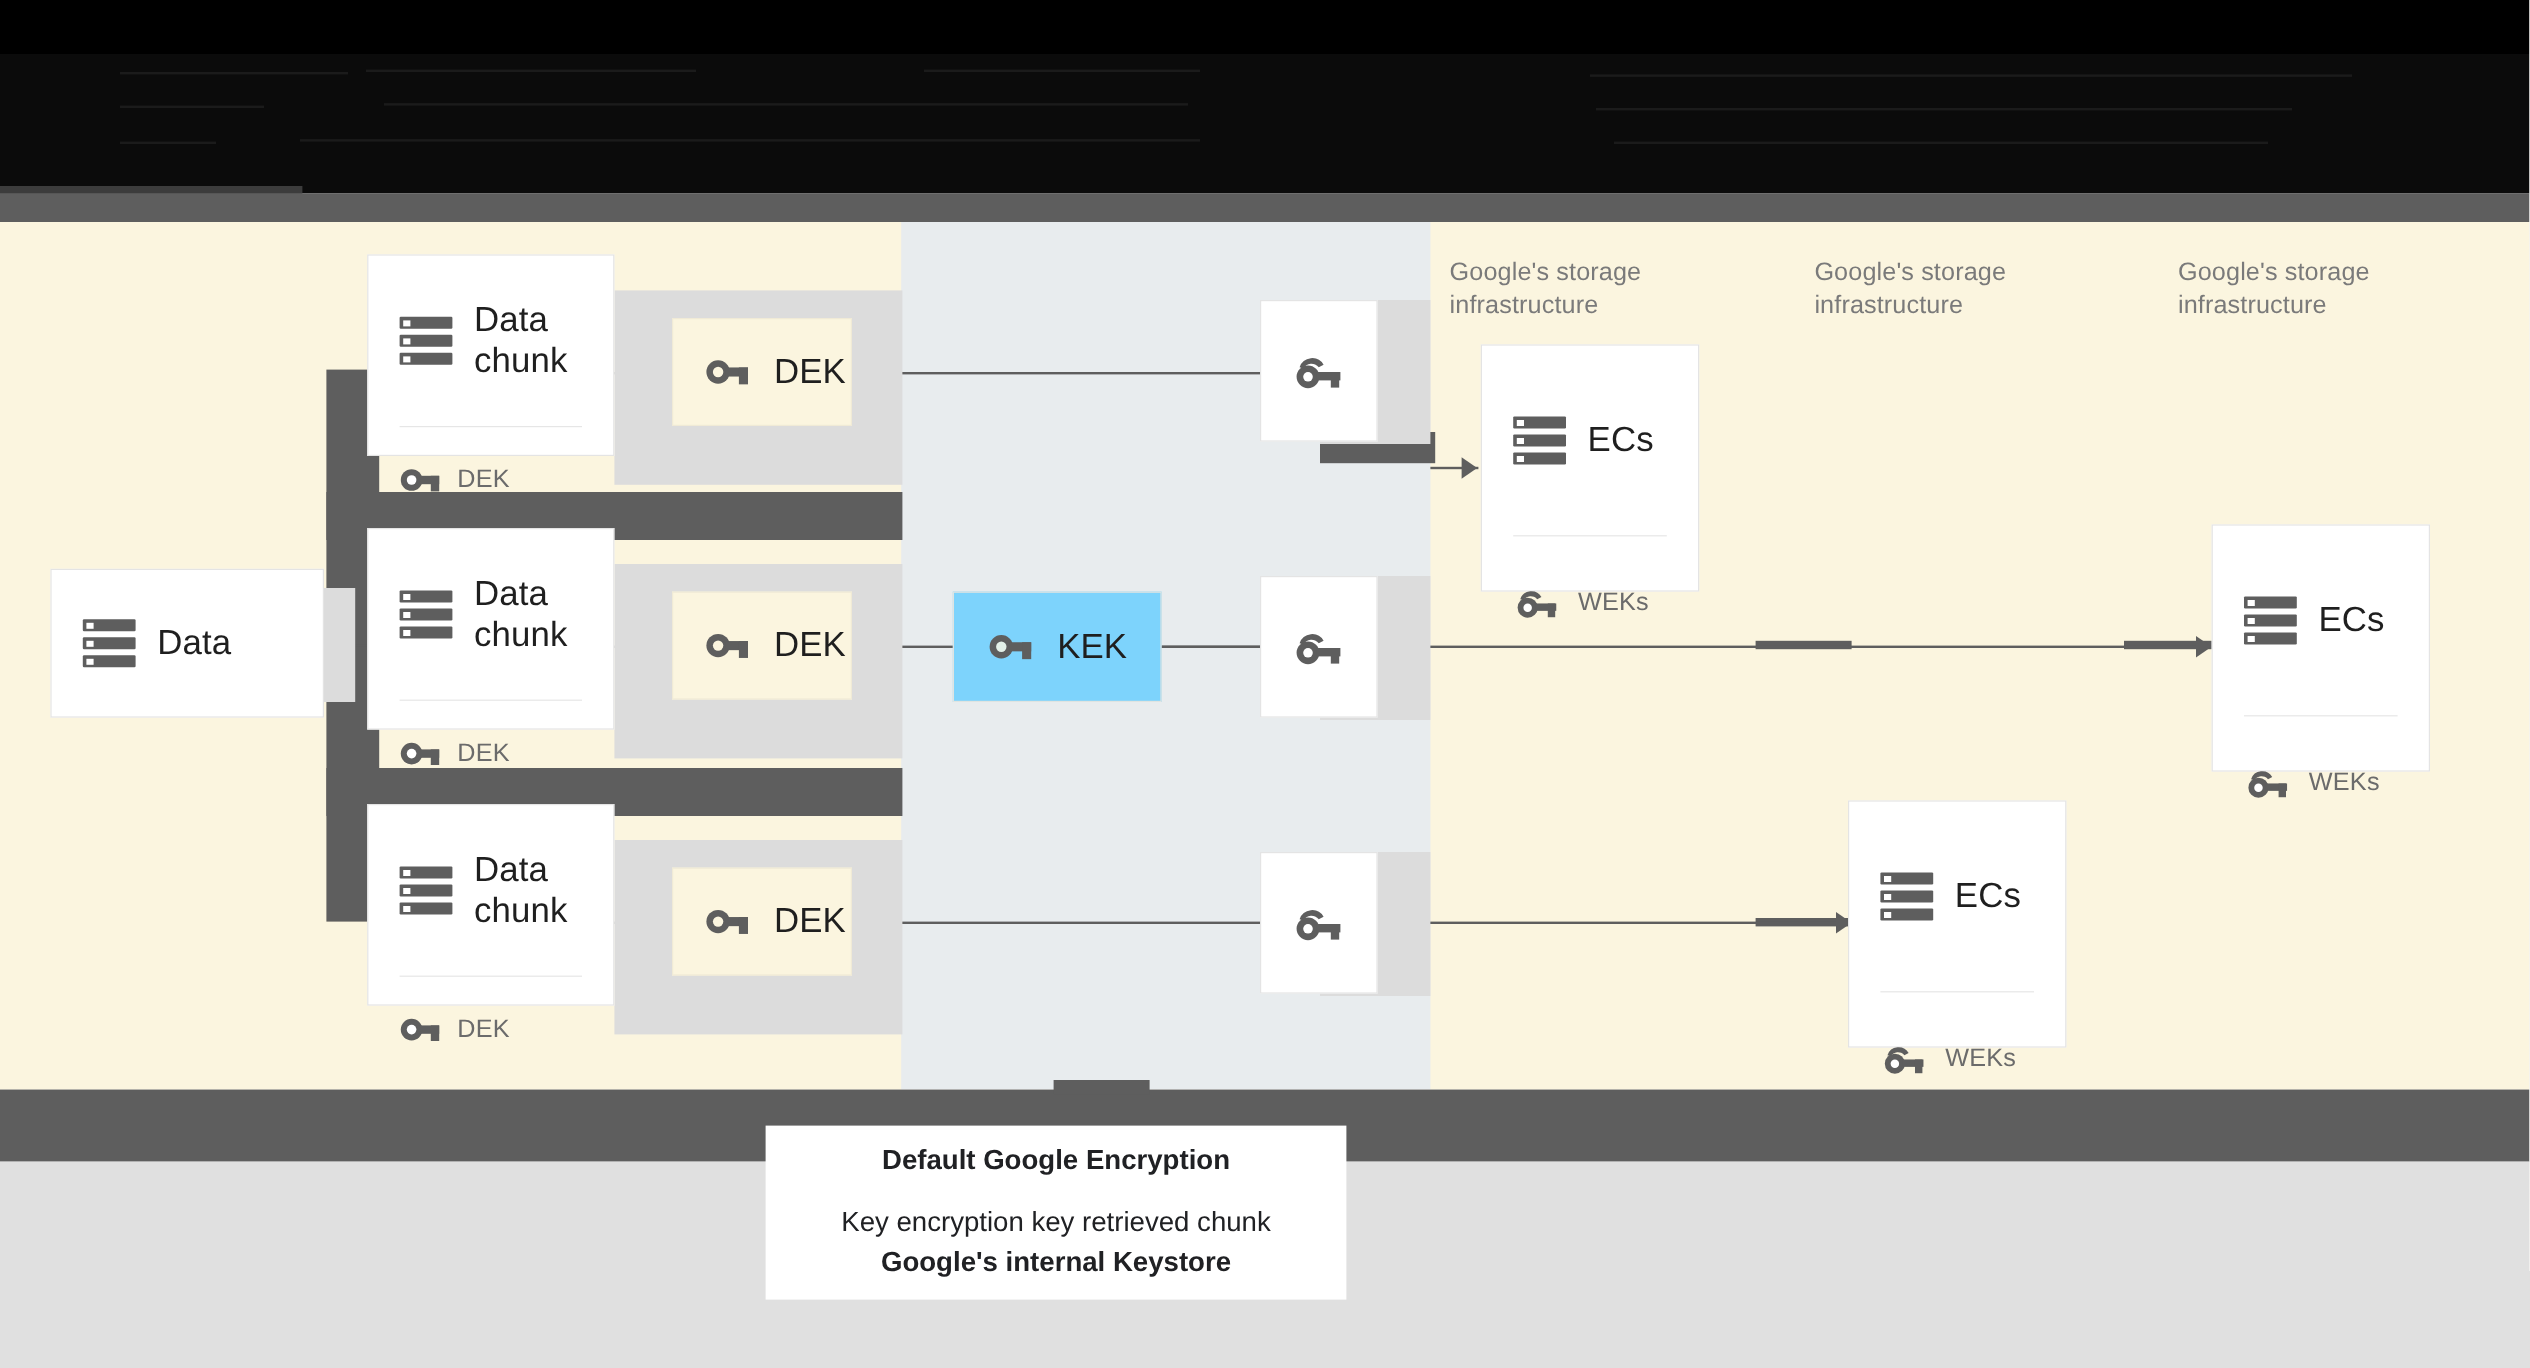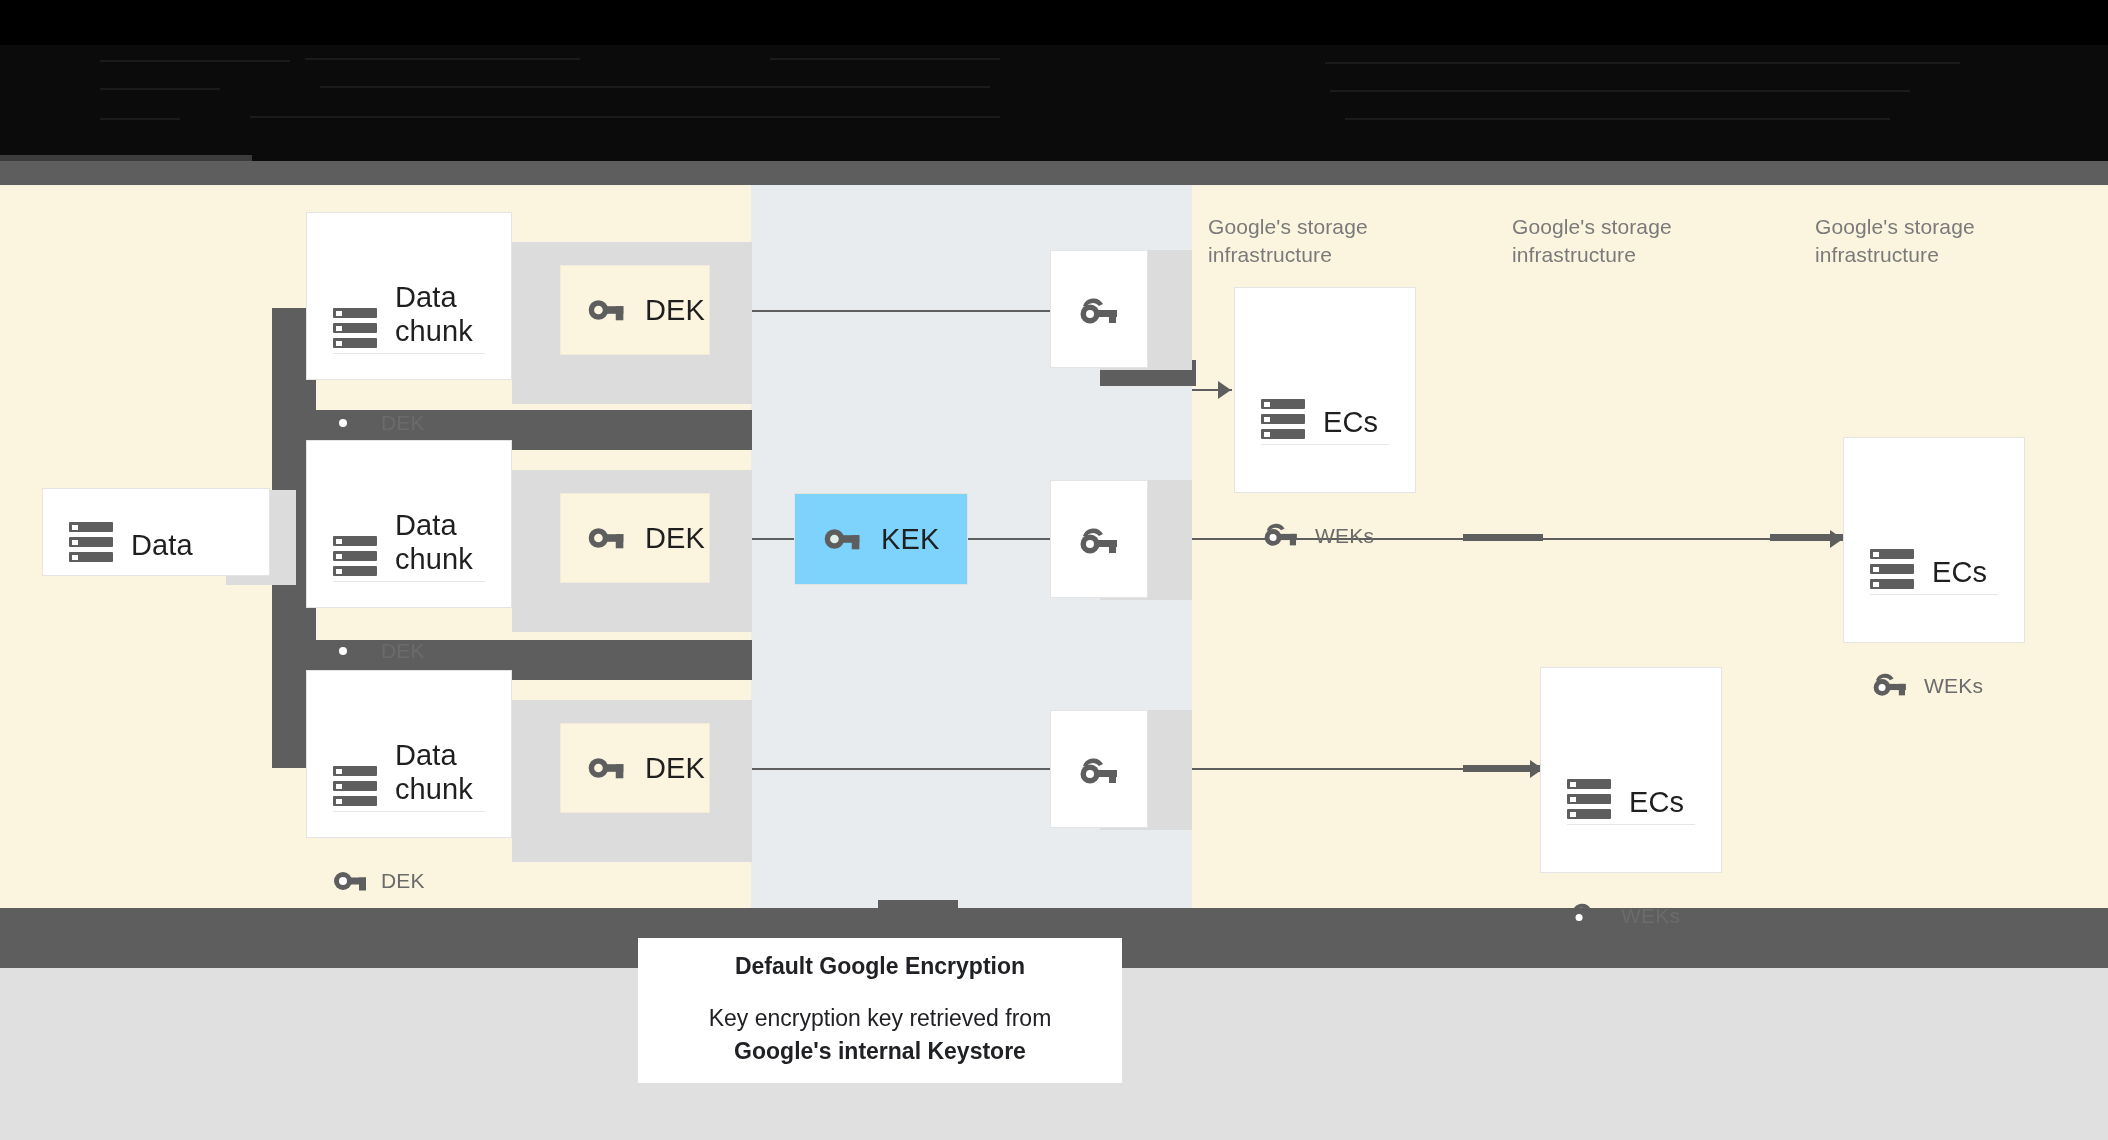--- a/index.html
+++ b/index.html
@@ -20,21 +20,21 @@
   
   #topline-seg{position:absolute;left:0;top:155px;width:252px;height:7px;background:#3c3c3c;}
 
   
   .mask{position:absolute;background:#5e5e5e;}
 
   
   .card{position:absolute;background:#ffffff;border:1px solid #e4e4e4;box-sizing:border-box;}
   .shadowbox{position:absolute;background:#dcdcdc;}
 
-  .card-row{display:flex;align-items:flex-end;gap:18px;padding:5px 26px;margin-top:20px;}
+  .card-row{display:flex;align-items:center;gap:18px;padding:16px 26px;}
   .card-title{font-size:29px;color:#1f1f1f;line-height:1.18;letter-spacing:.1px;}
   .card-sub{font-size:21px;color:#6b6b6b;letter-spacing:.2px;}
   .divider{height:1px;background:#e6e6e6;margin:0 26px;}
 
   
   .svr{width:44px;height:40px;flex:0 0 auto;display:flex;flex-direction:column;justify-content:space-between;}
   .svr i{display:block;height:10px;background:#5e5e5e;border-radius:1px;position:relative;}
   .svr i::before{content:"";position:absolute;left:3px;top:2.5px;width:6px;height:5px;background:#fff;}
 
   
@@ -124,21 +124,21 @@
   <div class="arrowhead" style="left:1530px;top:760px;"></div>
 
   <div class="shadowbox" style="left:226px;top:490px;width:70px;height:95px;"></div>
   <div class="shadowbox" style="left:512px;top:242px;width:240px;height:162px;"></div>
   <div class="shadowbox" style="left:512px;top:470px;width:240px;height:162px;"></div>
   <div class="shadowbox" style="left:512px;top:700px;width:240px;height:162px;"></div>
   <div class="shadowbox" style="left:1100px;top:250px;width:92px;height:120px;"></div>
   <div class="shadowbox" style="left:1100px;top:480px;width:92px;height:120px;"></div>
   <div class="shadowbox" style="left:1100px;top:710px;width:92px;height:120px;"></div>
 
-  <div class="card" id="card-data" style="left:42px;top:488px;width:228px;height:88px;display:flex;align-items:center;">
+  <div class="card" id="card-data" style="left:42px;top:474px;width:228px;height:124px;display:flex;align-items:center;">
     <div class="card-row" style="width:100%;">
       <span class="svr">
           <i></i>
           <i></i>
           <i></i>
         </span>
       <span class="card-title">Data</span>
     </div>
   </div>
 
@@ -339,18 +339,18 @@
         <rect x="20" y="18" width="20" height="7" fill="#5e5e5e"></rect>
           <rect x="32" y="18" width="7" height="13" fill="#5e5e5e"></rect>
       </svg>
       <span class="card-sub">WEKs</span>
     </div>
   </div>
 
   <div id="legend">
     <div id="legend-title">Default Google Encryption</div>
     <div id="legend-body">
-      <span>Key encryption key retrieved from</span><br>
+      <span>Key encryption key retrieved chunk</span><br>
       <b>Google's internal Keystore</b>
     </div>
   </div>
 
 </div>
 
 </body></html>

